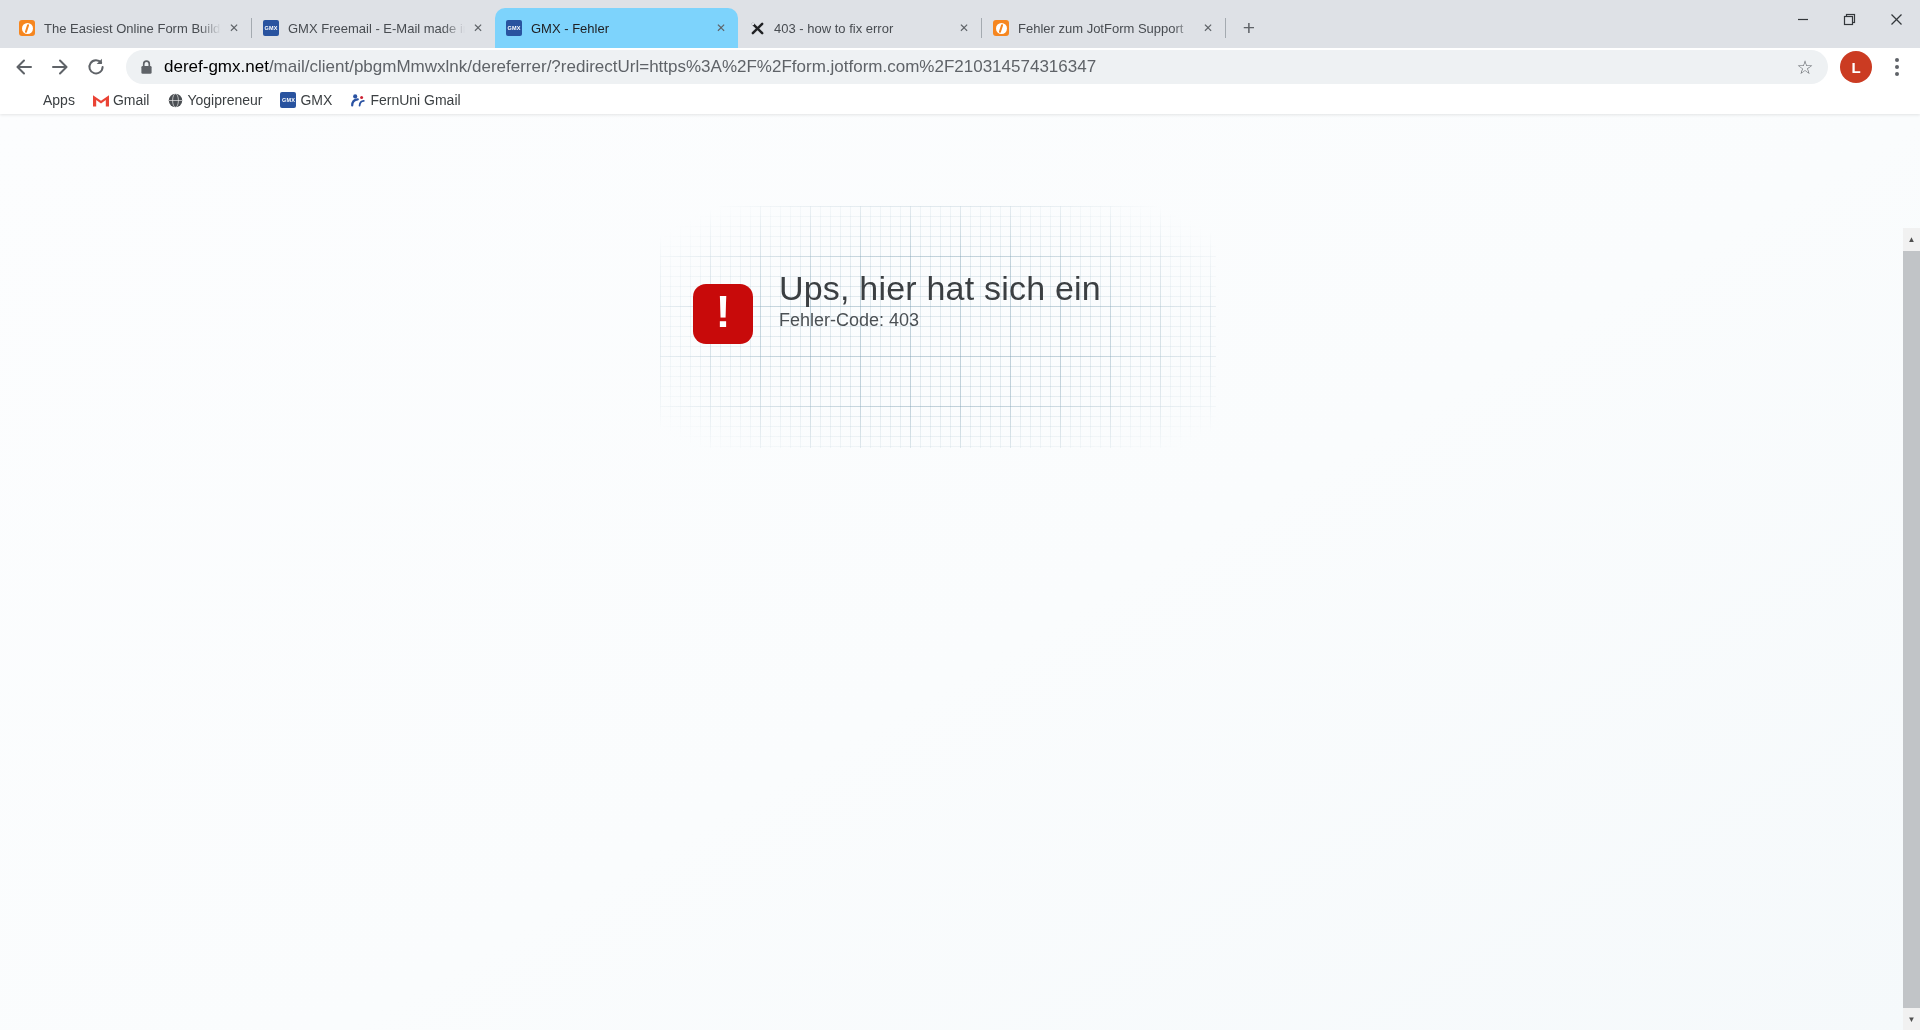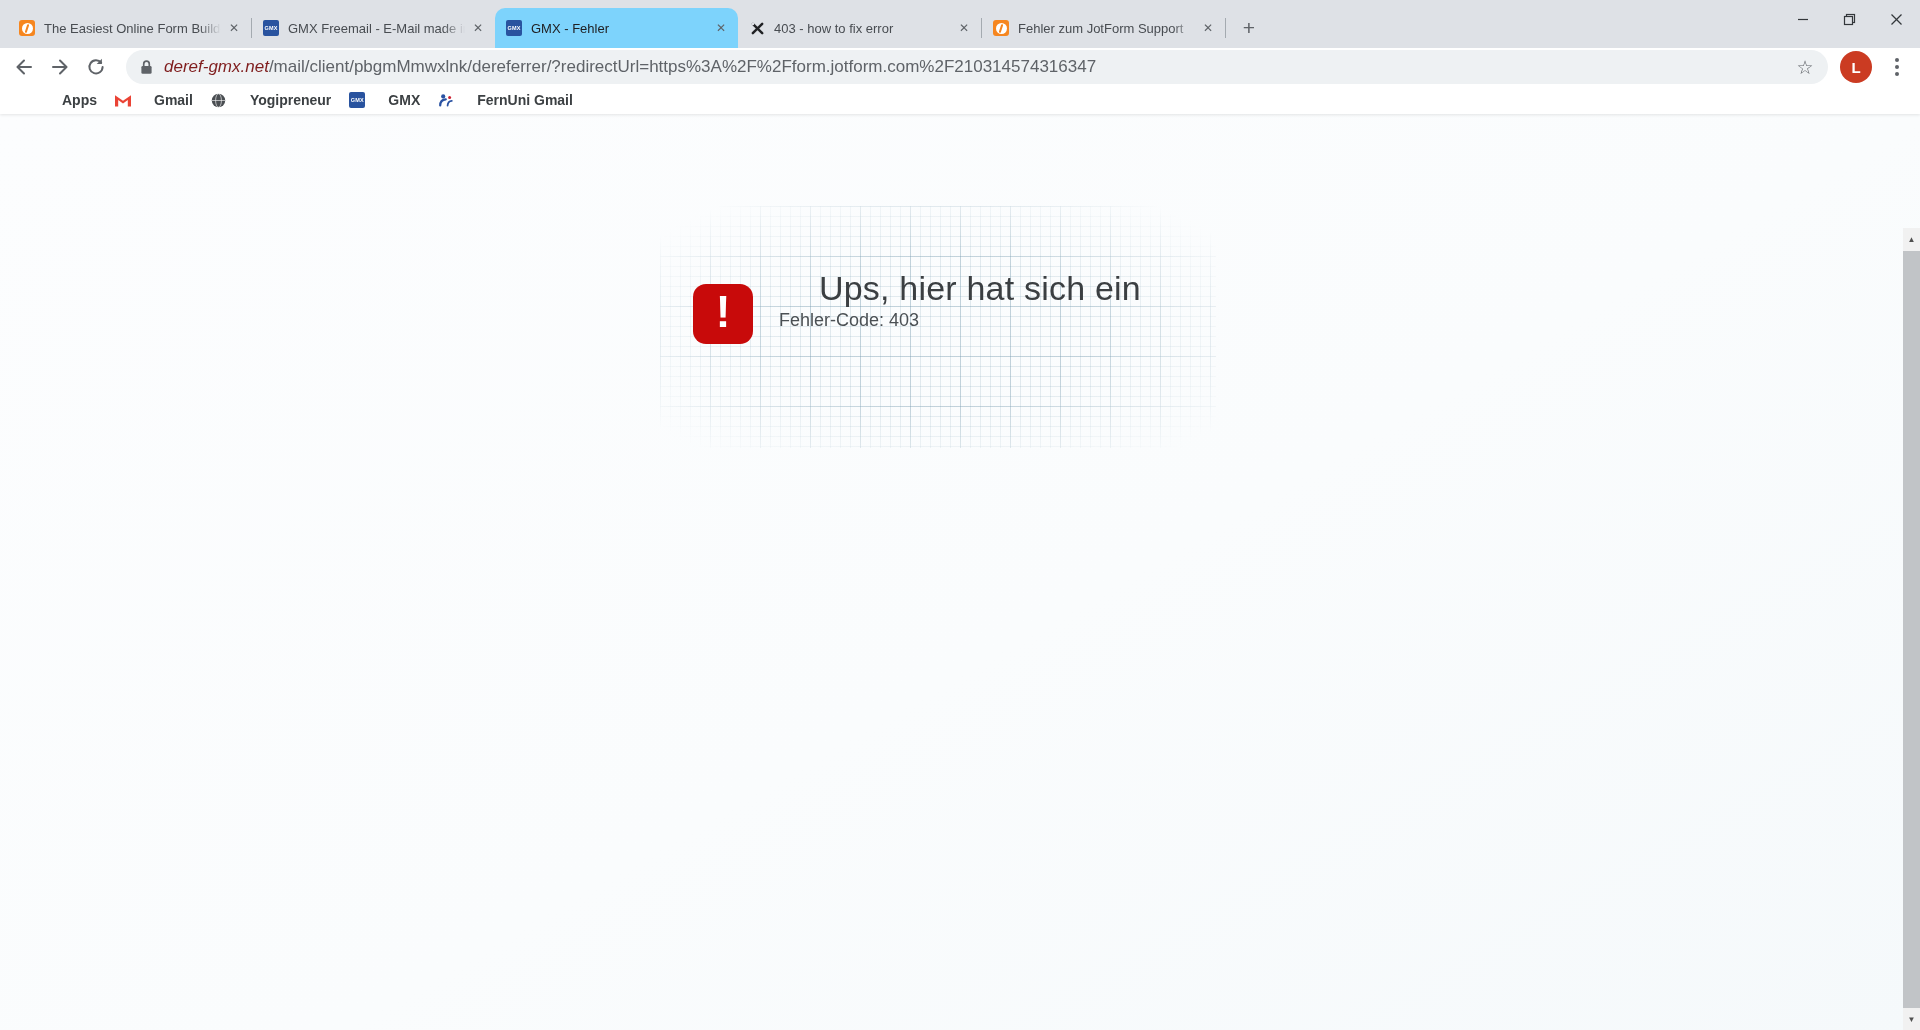--- a/index.html
+++ b/index.html
@@ -22,29 +22,29 @@
 
   .win-controls { position:absolute; top:0; right:0; height:38px; display:flex; z-index:5; }
   .win-btn { width:47px; height:38px; display:flex; align-items:center; justify-content:center; }
 
   
   .toolbar { position:absolute; top:48px; left:0; right:0; height:38px; background:#fff; display:flex; align-items:center; padding:0 0 0 6px; z-index:3; }
   .nav-btn { width:36px; height:36px; display:flex; align-items:center; justify-content:center; flex:none; border-radius:50%; }
   .omnibox { flex:1; height:34px; background:#eef1f3; border-radius:17px; margin:0 12px; display:flex; align-items:center; padding:0 10px 0 14px; overflow:hidden; }
   .lock-wrap { flex:none; margin-right:11px; display:flex; }
   .url-text { flex:1; font-size:17px; white-space:nowrap; overflow:hidden; color:#5f6368; }
-  .url-text .domain { color:#7f1d1d;font-style:italic; }
+  .url-text .domain { color:#000000; }
   .star-btn { flex:none; font-size:19px; color:#5f6368; width:26px; text-align:center; }
   .avatar { width:32px; height:32px; border-radius:50%; background:#cb3b22; color:#fff; font-size:15px; font-weight:bold; display:flex; align-items:center; justify-content:center; flex:none; }
   .menu-dots { width:34px; height:34px; margin:0 6px 0 8px; display:flex; flex-direction:column; align-items:center; justify-content:center; gap:3px; flex:none; }
   .menu-dots i { width:4px; height:4px; border-radius:50%; background:#5f6368; }
 
   
   .bookmarks-bar { position:absolute; top:86px; left:0; right:0; height:28px; background:#fff; display:flex; align-items:center; padding-left:14px; box-shadow:0 1px 3px rgba(0,0,0,.10); z-index:2; }
-  .bookmark { display:flex; align-items:center; gap:23px; padding:0 9px; height:24px; border-radius:12px; color:#3c4043; font-size:14px; flex:none;font-weight:bold; }
+  .bookmark { display:flex; align-items:center; gap:4px; padding:0 9px; height:24px; border-radius:12px; color:#3c4043; font-size:14px; flex:none; }
   .bm-icon { width:16px; height:16px; flex:none; display:flex; align-items:center; justify-content:center; }
 
   
   .apps-grid { display:grid; grid-template-columns:repeat(3,4px); grid-template-rows:repeat(3,4px); gap:1px; }
   .apps-grid i { border-radius:1px; }
   .apps-grid .c1{background:#ea4335}.apps-grid .c2{background:#fbbc04}.apps-grid .c3{background:#ea4335}
   .apps-grid .c4{background:#34a853}.apps-grid .c5{background:#fbbc04}.apps-grid .c6{background:#4285f4}
   .apps-grid .c7{background:#ea4335}.apps-grid .c8{background:#34a853}.apps-grid .c9{background:#fbbc04}
 
   
@@ -63,21 +63,21 @@
       repeating-linear-gradient(to right, rgba(125,162,180,.20) 0 1px, transparent 1px 10px),
       repeating-linear-gradient(to bottom, rgba(125,162,180,.20) 0 1px, transparent 1px 10px),
       repeating-linear-gradient(to right, rgba(118,155,175,.30) 0 1px, transparent 1px 50px),
       repeating-linear-gradient(to bottom, rgba(118,155,175,.30) 0 1px, transparent 1px 50px);
     -webkit-mask-image:radial-gradient(ellipse 62% 68% at 50% 52%, #000 45%, transparent 100%);
     mask-image:radial-gradient(ellipse 62% 68% at 50% 52%, #000 45%, transparent 100%); }
 
   .error-icon { position:absolute; left:693px; top:170px; width:60px; height:60px; background:#c80a0a; border-radius:13px; display:flex; align-items:center; justify-content:center; }
   .error-icon span { color:#fff; font-size:44px; font-weight:bold; line-height:1; padding-bottom:4px; }
   .error-text { position:absolute; left:779px; top:153px; }
-  .error-heading { font-size:34px; font-weight:400; color:#3b3f42; line-height:43px; letter-spacing:.2px;margin-left:40px; }
+  .error-heading { font-size:34px; font-weight:400; color:#3b3f42; line-height:43px; letter-spacing:.2px; }
   .error-code { font-size:18px; color:#4b5054; }
 
   
   .scrollbar { position:absolute; top:114px; right:0; bottom:0; width:17px; background:#f2f2f2; }
   .sb-btn { position:absolute; left:0; width:17px; height:22px; background:#f1f1f1; display:flex; align-items:center; justify-content:center; font-size:8px; color:#505050; }
   .sb-up { top:0; }
   .sb-down { bottom:0; }
   .sb-thumb { position:absolute; left:0; top:23px; width:17px; height:866px; background:#c1c4c7; }
 
   svg { display:block; }

